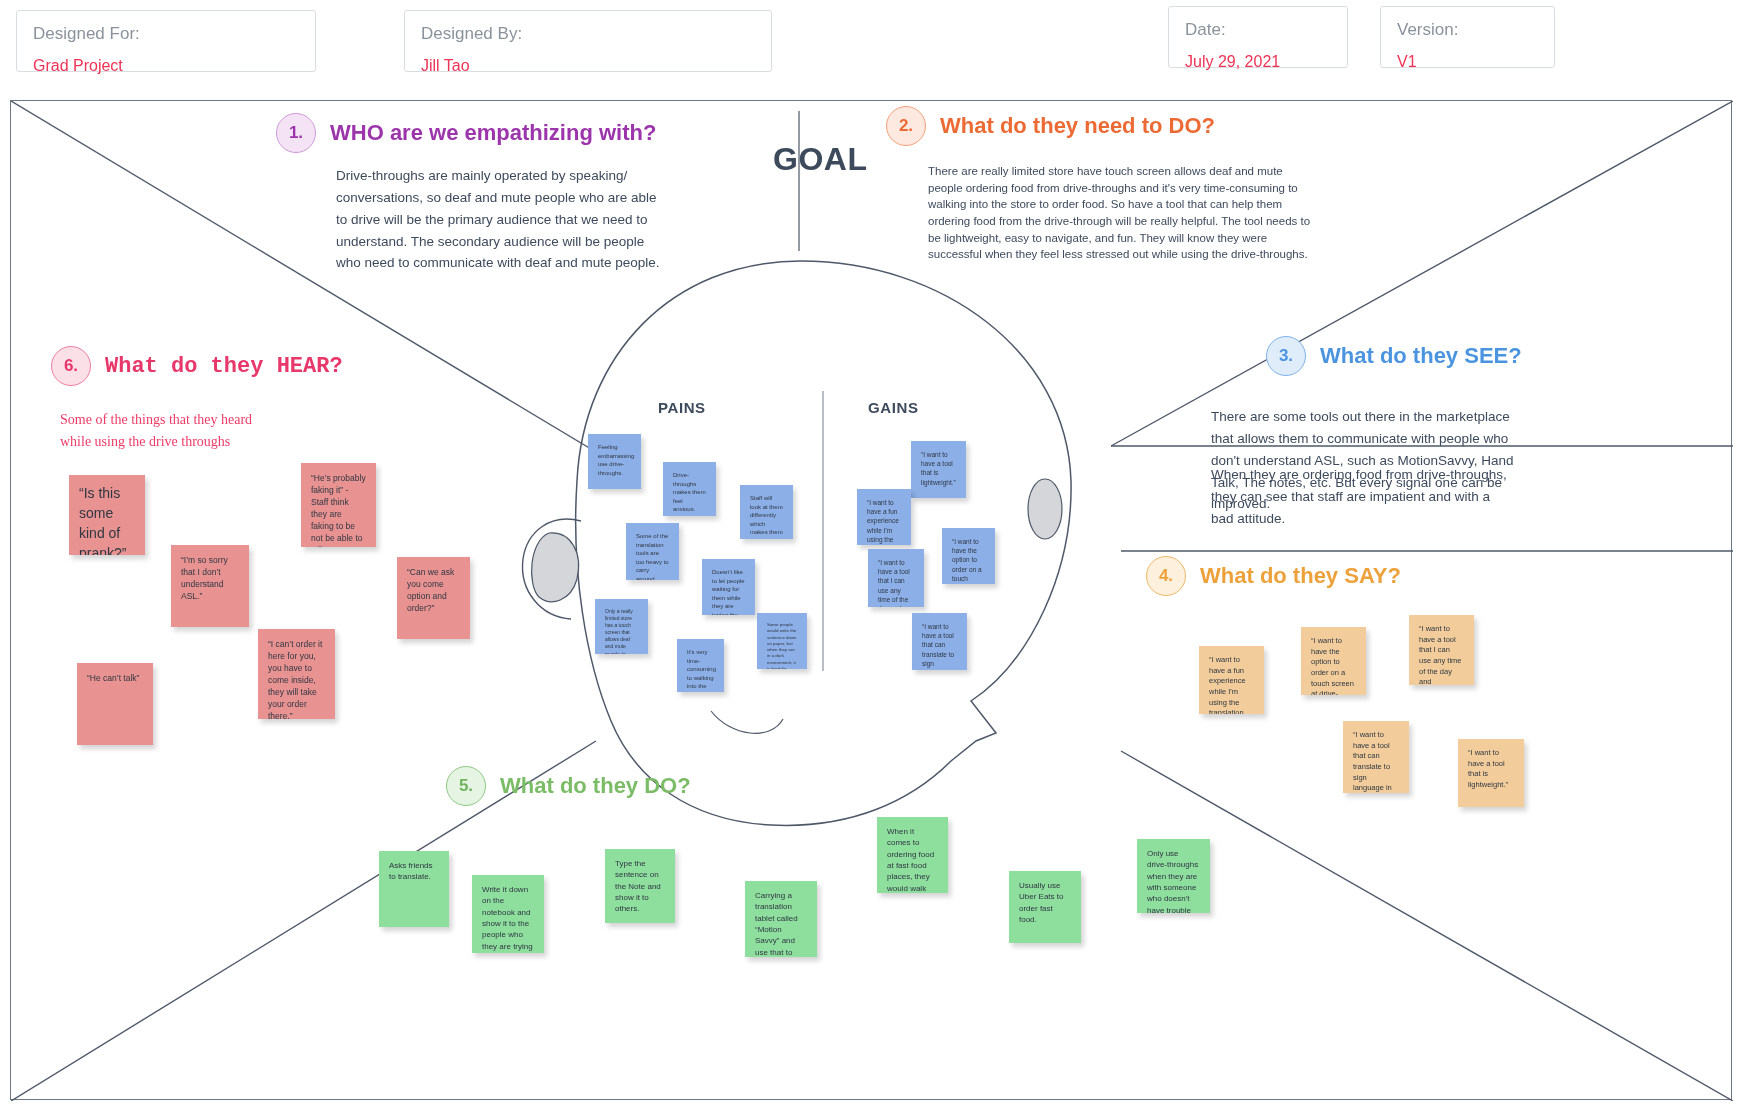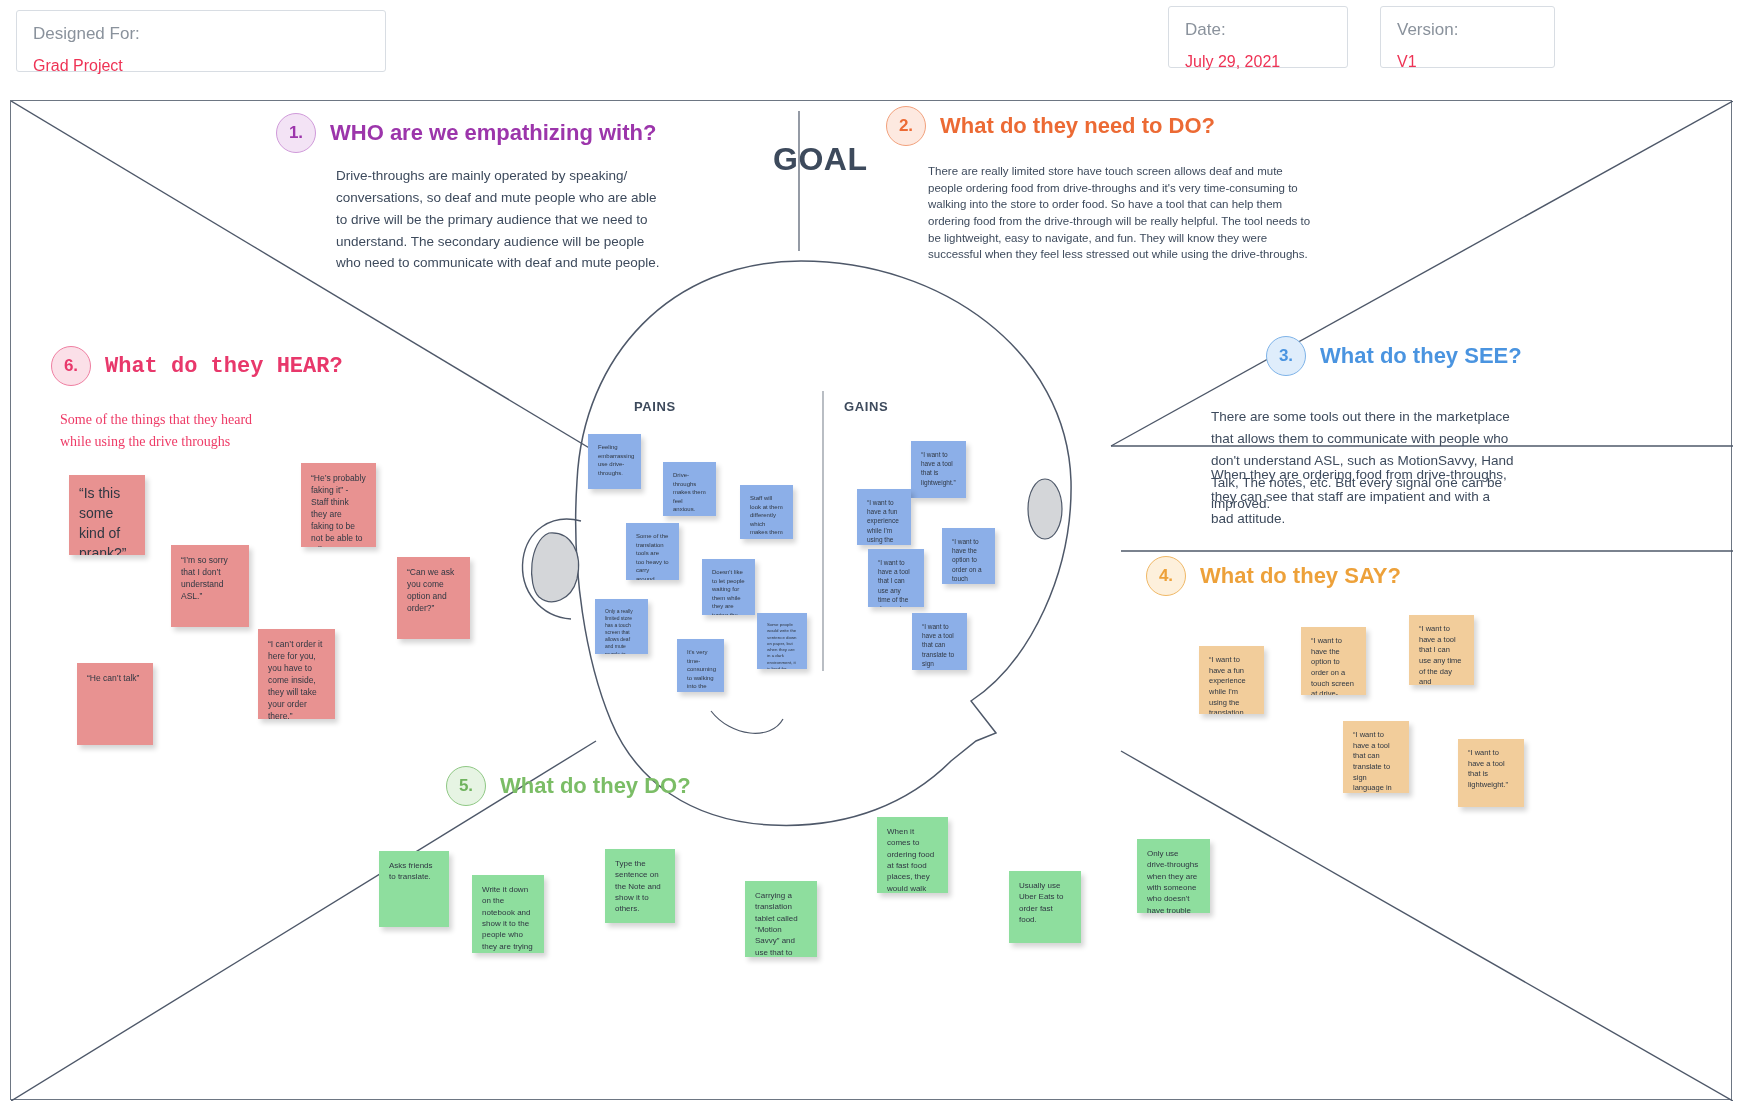--- a/index.html
+++ b/index.html
@@ -33,41 +33,45 @@
   .sec4 .sec-title{color:#eda13a;}
   .sec5 .num{background:#e6f4e3;border:1px solid #8fc884;color:#6fb35e;}
   .sec5 .sec-title{color:#7bbd66;}
   .sec6 .num{background:#fbe0e8;border:1px solid #ef7ea1;color:#e8386b;}
   .sec6 .sec-title{color:#e8386b;font-family:Liberation Mono, monospace;}
 
   .body-txt{position:absolute;font-size:13.5px;line-height:1.62;color:#3d4a5c;}
   .hear-sub{position:absolute;font-size:14px;line-height:1.55;color:#ee3a66;}
 
   #goal{position:absolute;font-size:32px;font-weight:bold;color:#3d4a5c;letter-spacing:0.5px;}
-  .pg-label{position:absolute;font-size:13px;font-weight:bold;color:#3d4a5c;letter-spacing:0.6px;}
+  .pg-label{position:absolute;font-size:15px;font-weight:bold;color:#3d4a5c;letter-spacing:0.6px;margin-left:24px;}
 
   
   .note{position:absolute;box-sizing:border-box;padding:9px 10px;
         box-shadow:3px 4px 5px rgba(0,0,0,0.17);color:#2f3742;overflow:hidden;}
   .note span{display:block;line-height:1.42;}
   .n-red{background:#e89291;}
   .n-blue{background:#8cafe8;}
   .n-orange{background:#f2cd9b;}
   .n-green{background:#8ede9e;}
 </style>
 </head>
 <body>
 
 <div id="canvas">
 
-  <div class="meta-box" style="left:16px;top:10px;width:370px;height:62px;">
+  <div class="meta-box" style="left:16px;top:10px;width:300px;height:62px;">
     <div class="meta-label">Designed For:</div>
     <div class="meta-value">Grad Project</div>
   </div>
 
+  <div class="meta-box" style="left:404px;top:10px;width:368px;height:62px;">
+    <div class="meta-label">Designed By:</div>
+    <div class="meta-value">Jill Tao</div>
+  </div>
 
   <div class="meta-box" style="left:1168px;top:6px;width:180px;height:62px;">
     <div class="meta-label">Date:</div>
     <div class="meta-value">July 29, 2021</div>
   </div>
 
   <div class="meta-box" style="left:1380px;top:6px;width:175px;height:62px;">
     <div class="meta-label">Version:</div>
     <div class="meta-value">V1</div>
   </div>

